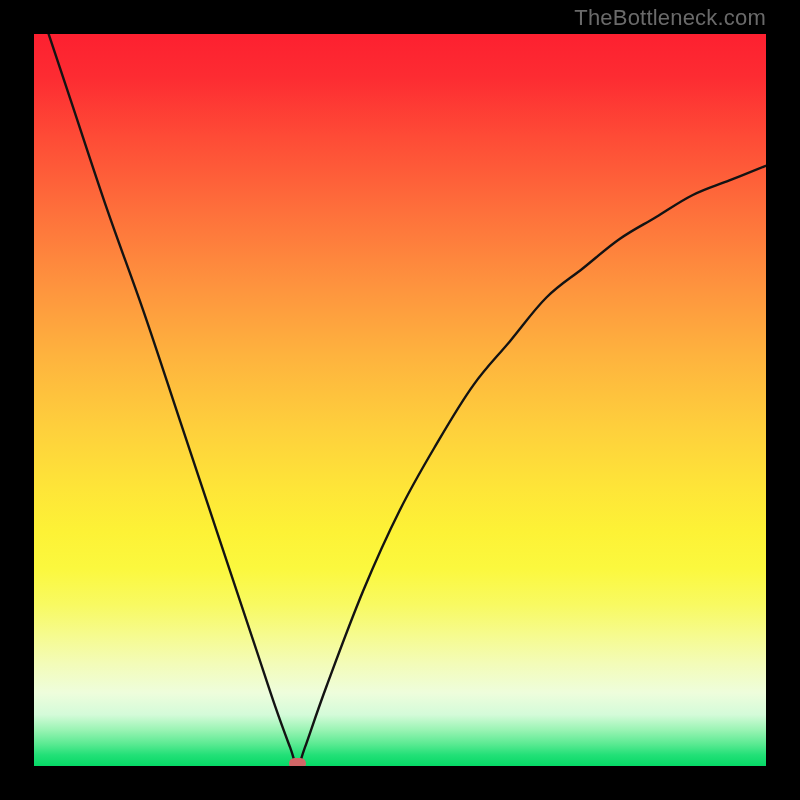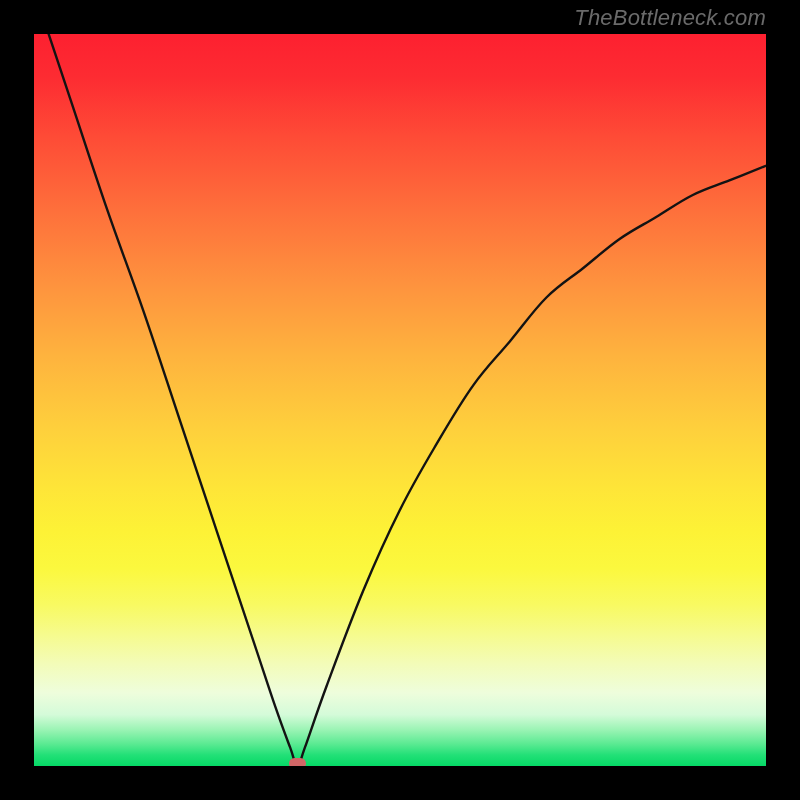--- a/index.html
+++ b/index.html
@@ -11,21 +11,20 @@
     background: #000;
     font-family: Arial, Helvetica, sans-serif;
   }
   .frame {
     position: absolute;
     top: 0;
     left: 0;
     width: 800px;
     height: 606px;
     background: #000;
-    font-style: italic;
   }
   .plot-area {
     position: absolute;
     top: 34px;
     left: 34px;
     width: 732px;
     height: 732px;
     overflow: hidden;
   }
   .gradient-bg {

